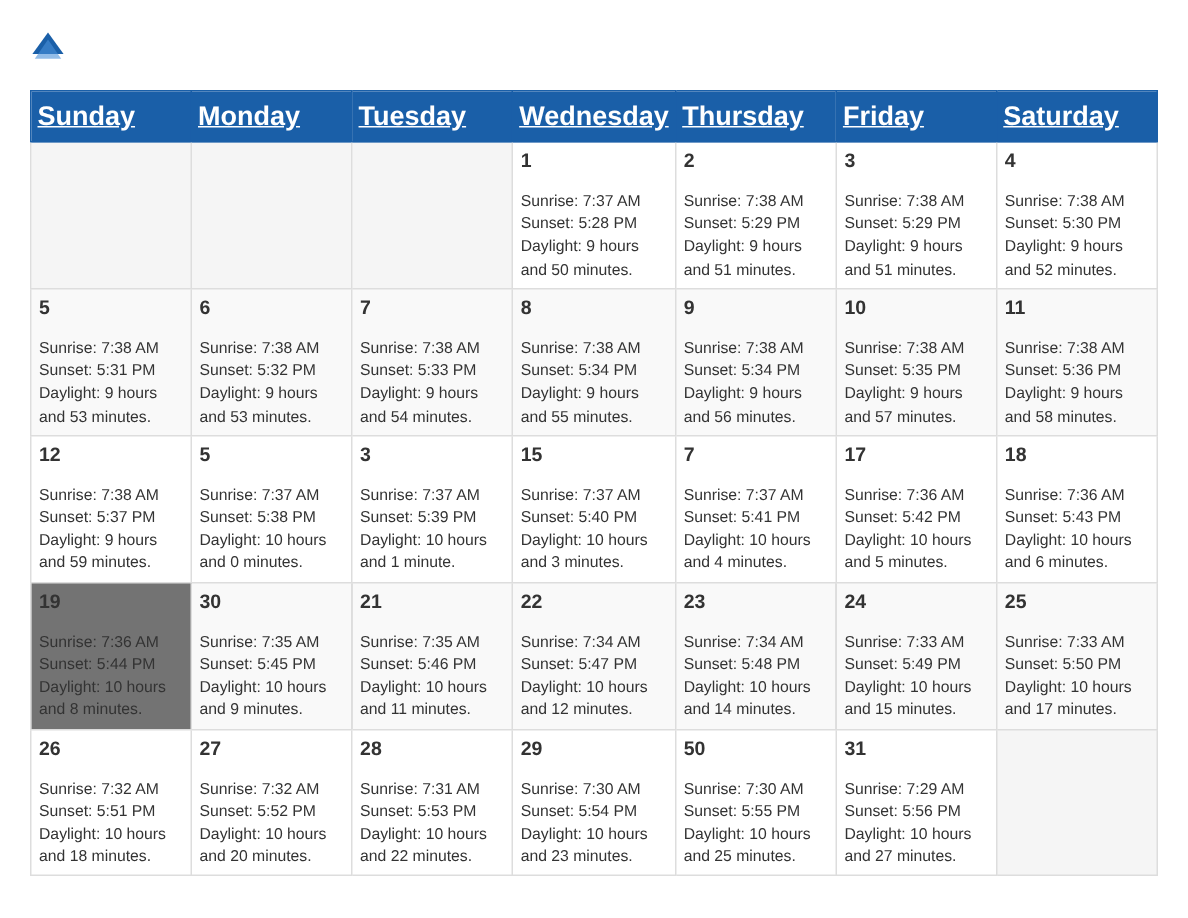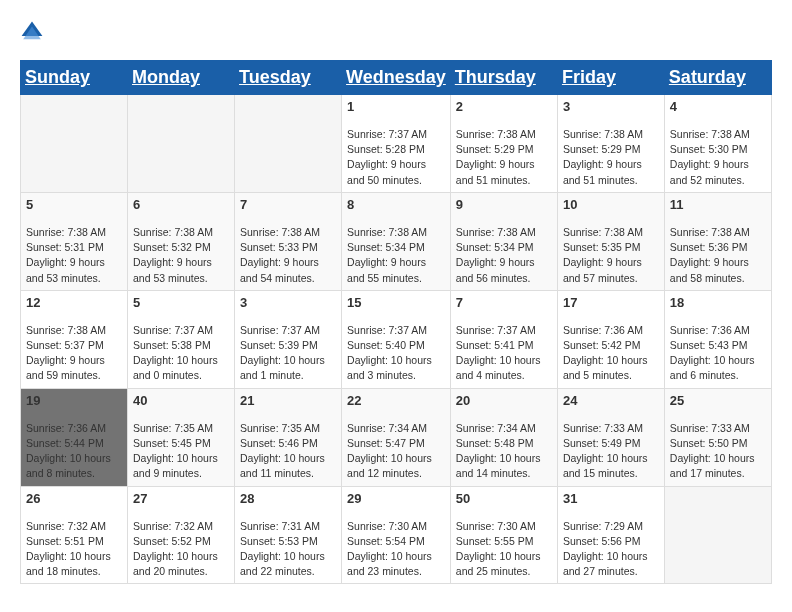--- a/index.html
+++ b/index.html
@@ -271,42 +271,42 @@
       </tr>
       <tr class="week-row" style="background: #737373;">
         <td>
           <span class="day-num">19</span>
           <div class="day-info" style="white-space: pre-line;">Sunrise: 7:36 AM
 Sunset: 5:44 PM
 Daylight: 10 hours
 and 8 minutes.</div>
         </td>
         <td>
-          <span class="day-num">40</span>
+          <span class="day-num">30</span>
           <div class="day-info" style="white-space: pre-line;">Sunrise: 7:35 AM
 Sunset: 5:45 PM
 Daylight: 10 hours
 and 9 minutes.</div>
         </td>
         <td>
           <span class="day-num">21</span>
           <div class="day-info" style="white-space: pre-line;">Sunrise: 7:35 AM
 Sunset: 5:46 PM
 Daylight: 10 hours
 and 11 minutes.</div>
         </td>
         <td>
           <span class="day-num">22</span>
           <div class="day-info" style="white-space: pre-line;">Sunrise: 7:34 AM
 Sunset: 5:47 PM
 Daylight: 10 hours
 and 12 minutes.</div>
         </td>
         <td>
-          <span class="day-num">20</span>
+          <span class="day-num">23</span>
           <div class="day-info" style="white-space: pre-line;">Sunrise: 7:34 AM
 Sunset: 5:48 PM
 Daylight: 10 hours
 and 14 minutes.</div>
         </td>
         <td>
           <span class="day-num">24</span>
           <div class="day-info" style="white-space: pre-line;">Sunrise: 7:33 AM
 Sunset: 5:49 PM
 Daylight: 10 hours

